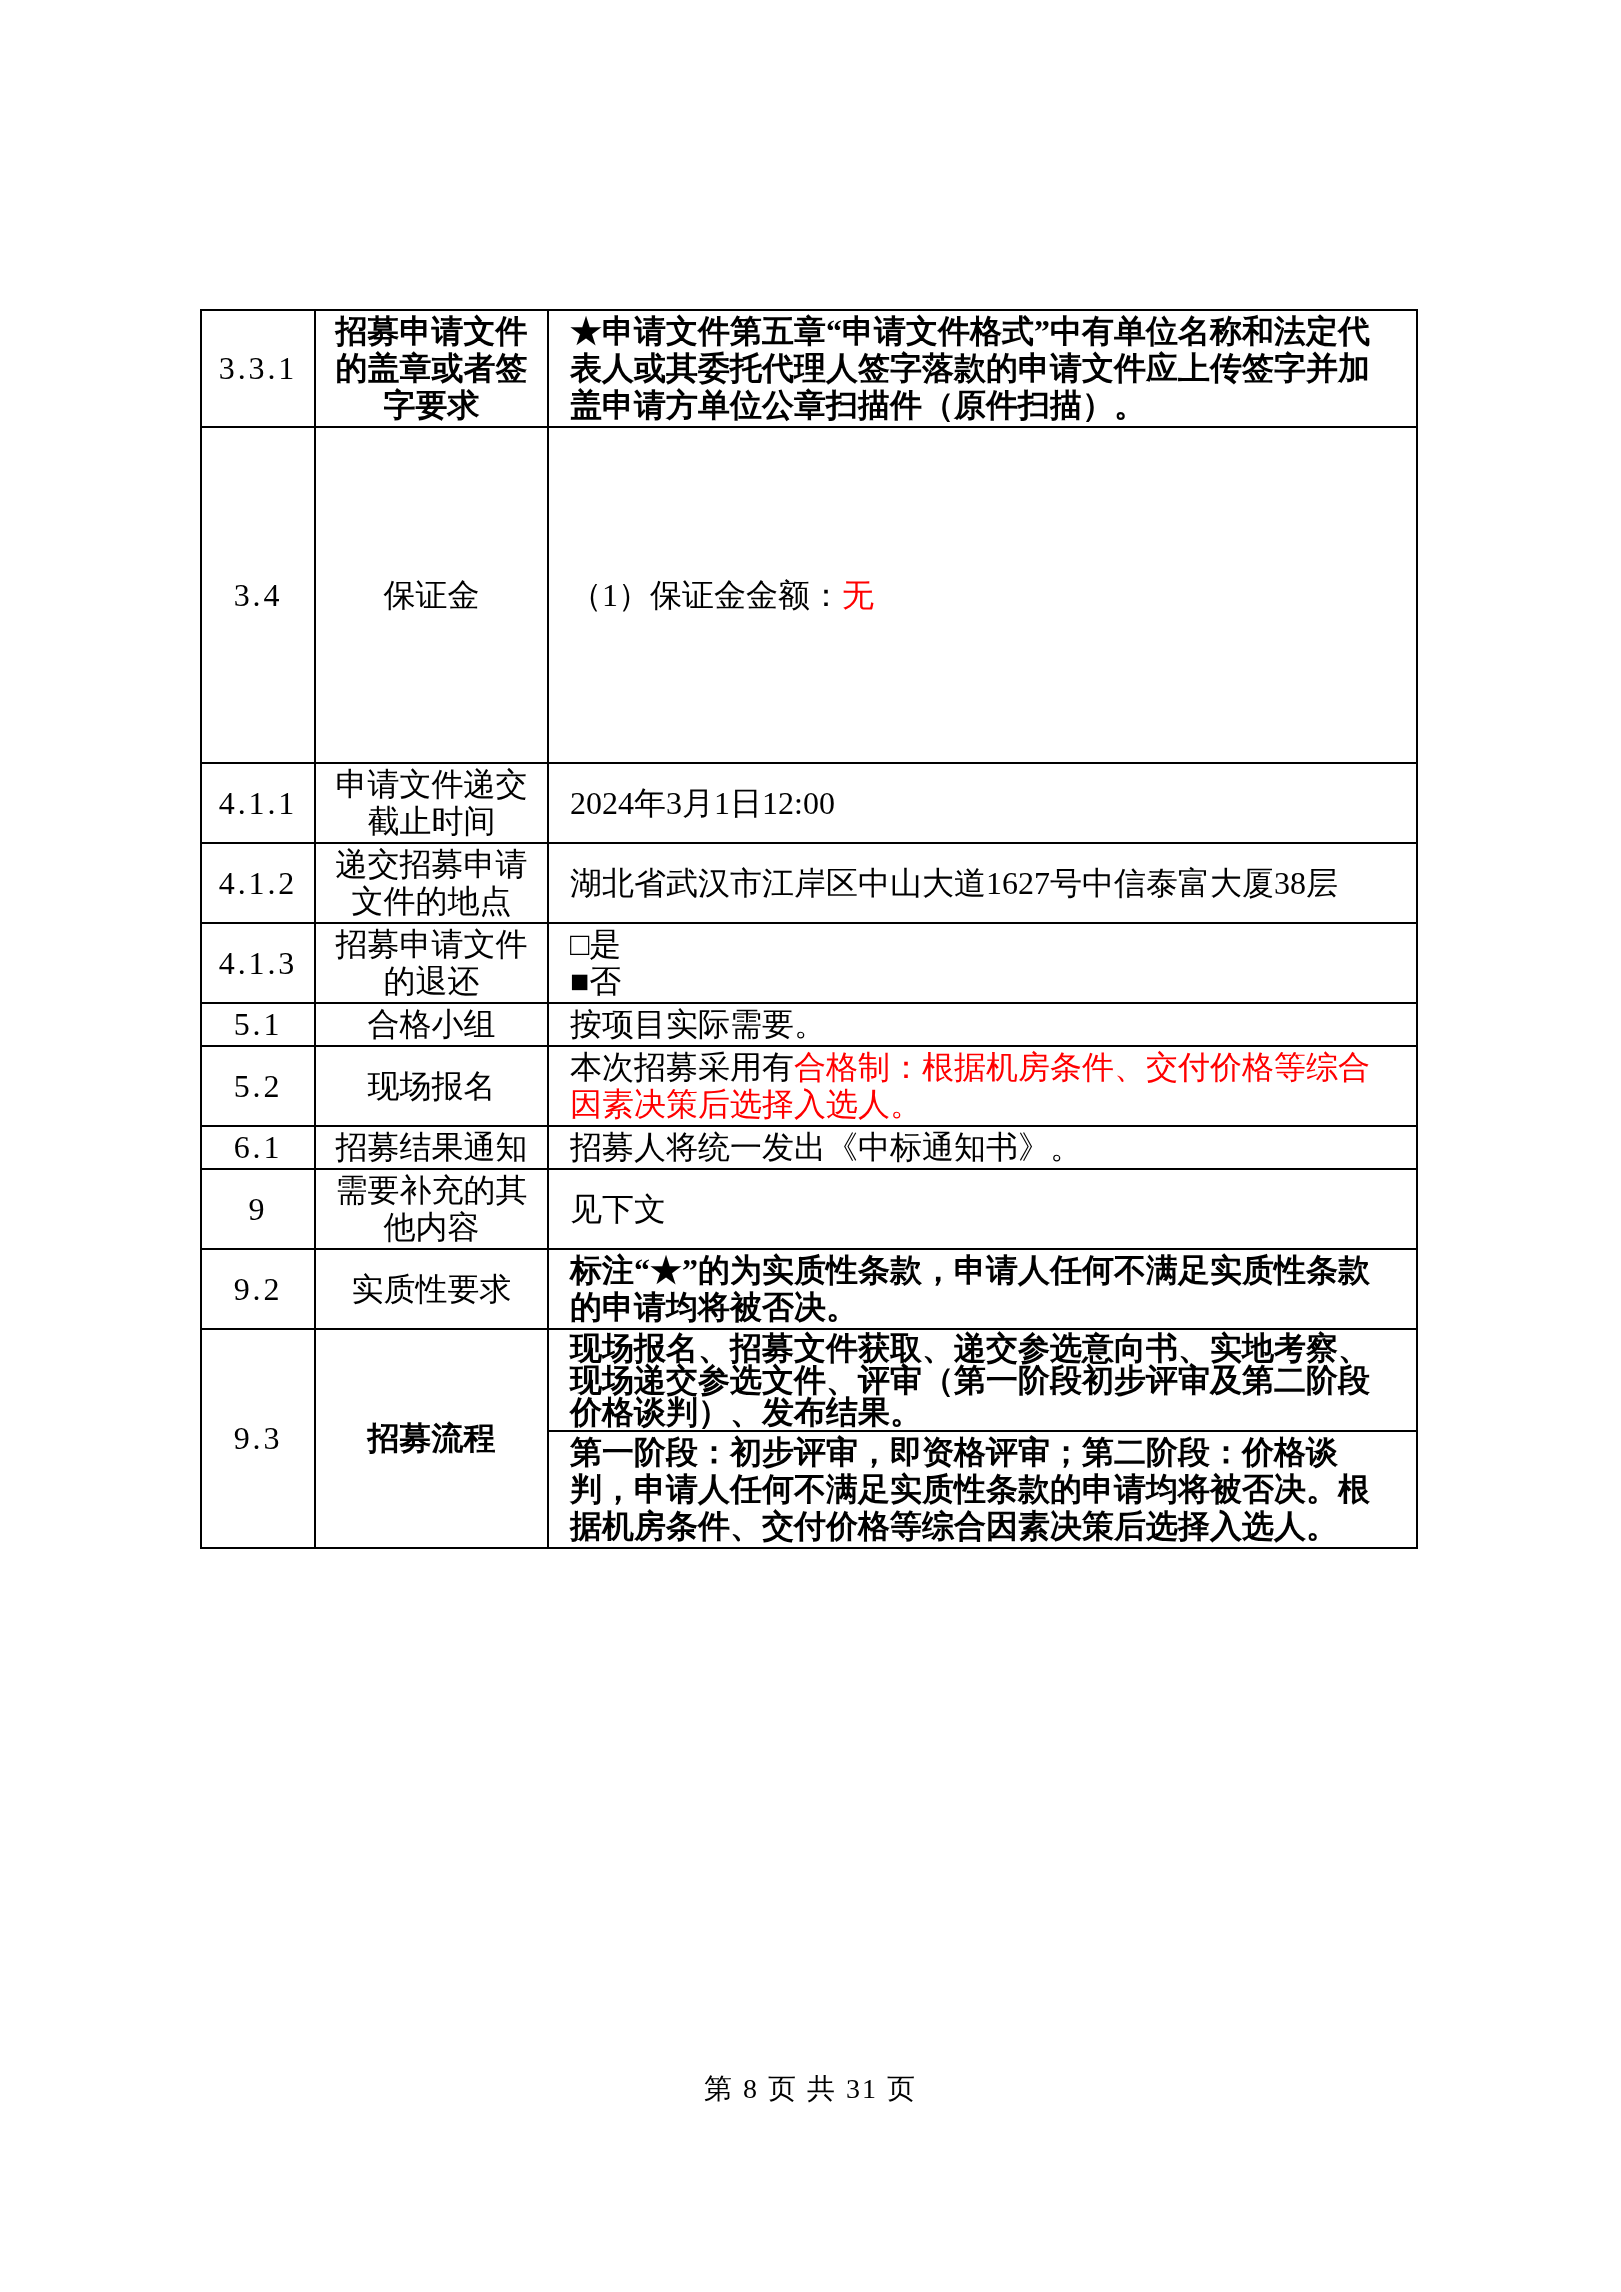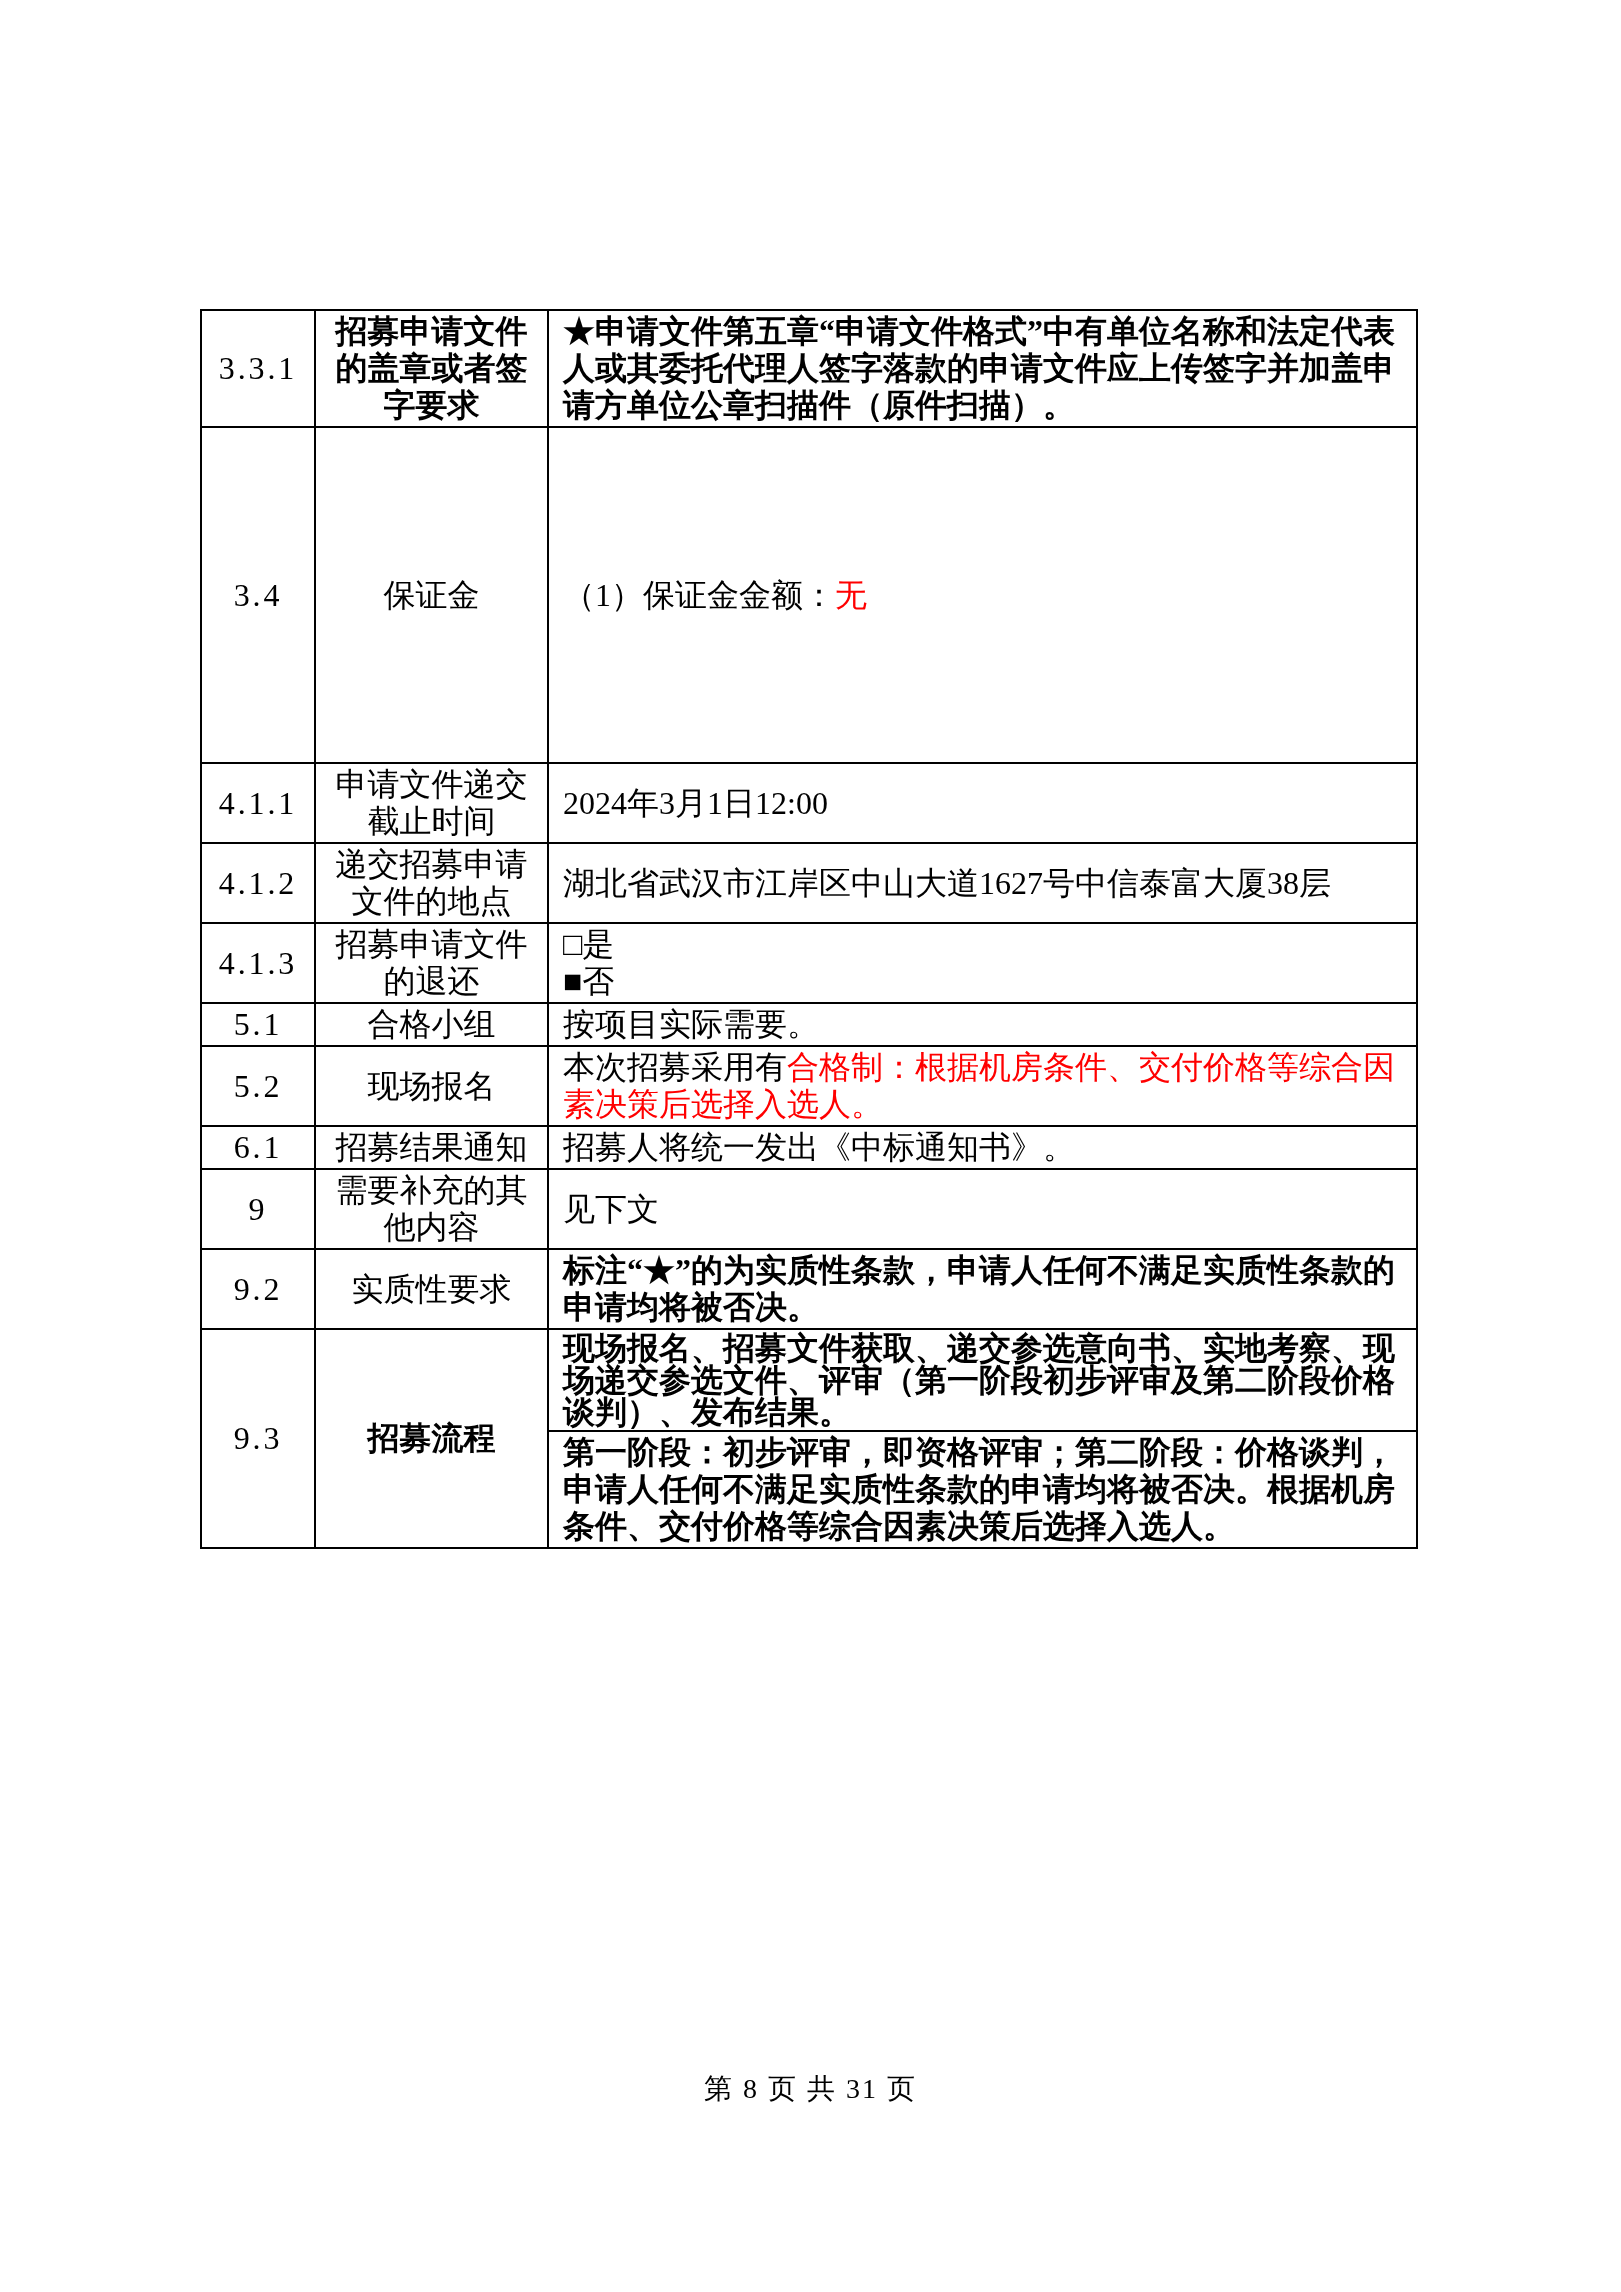--- a/index.html
+++ b/index.html
@@ -36,21 +36,21 @@
     text-align: center;
     letter-spacing: 2.9px;
     padding: 2px 10px;
   }
   td.label {
     text-align: center;
     padding: 2px 7.8px;
   }
   td.content {
     text-align: left;
-    padding: 2px 14px;
+    padding: 2px 21px;
   }
   .bold { font-weight: bold; }
   .red  { color: #ff0000; }
   .tight { line-height: 32px; }
   tr.rh-331  { height: 114px; }
   tr.rh-34   { height: 336px; border-radius: 31px; }
   tr.rh-411  { height: 75px; }
   tr.rh-412  { height: 74px; }
   tr.rh-413  { height: 74px; }
   tr.rh-51   { height: 37px; }

